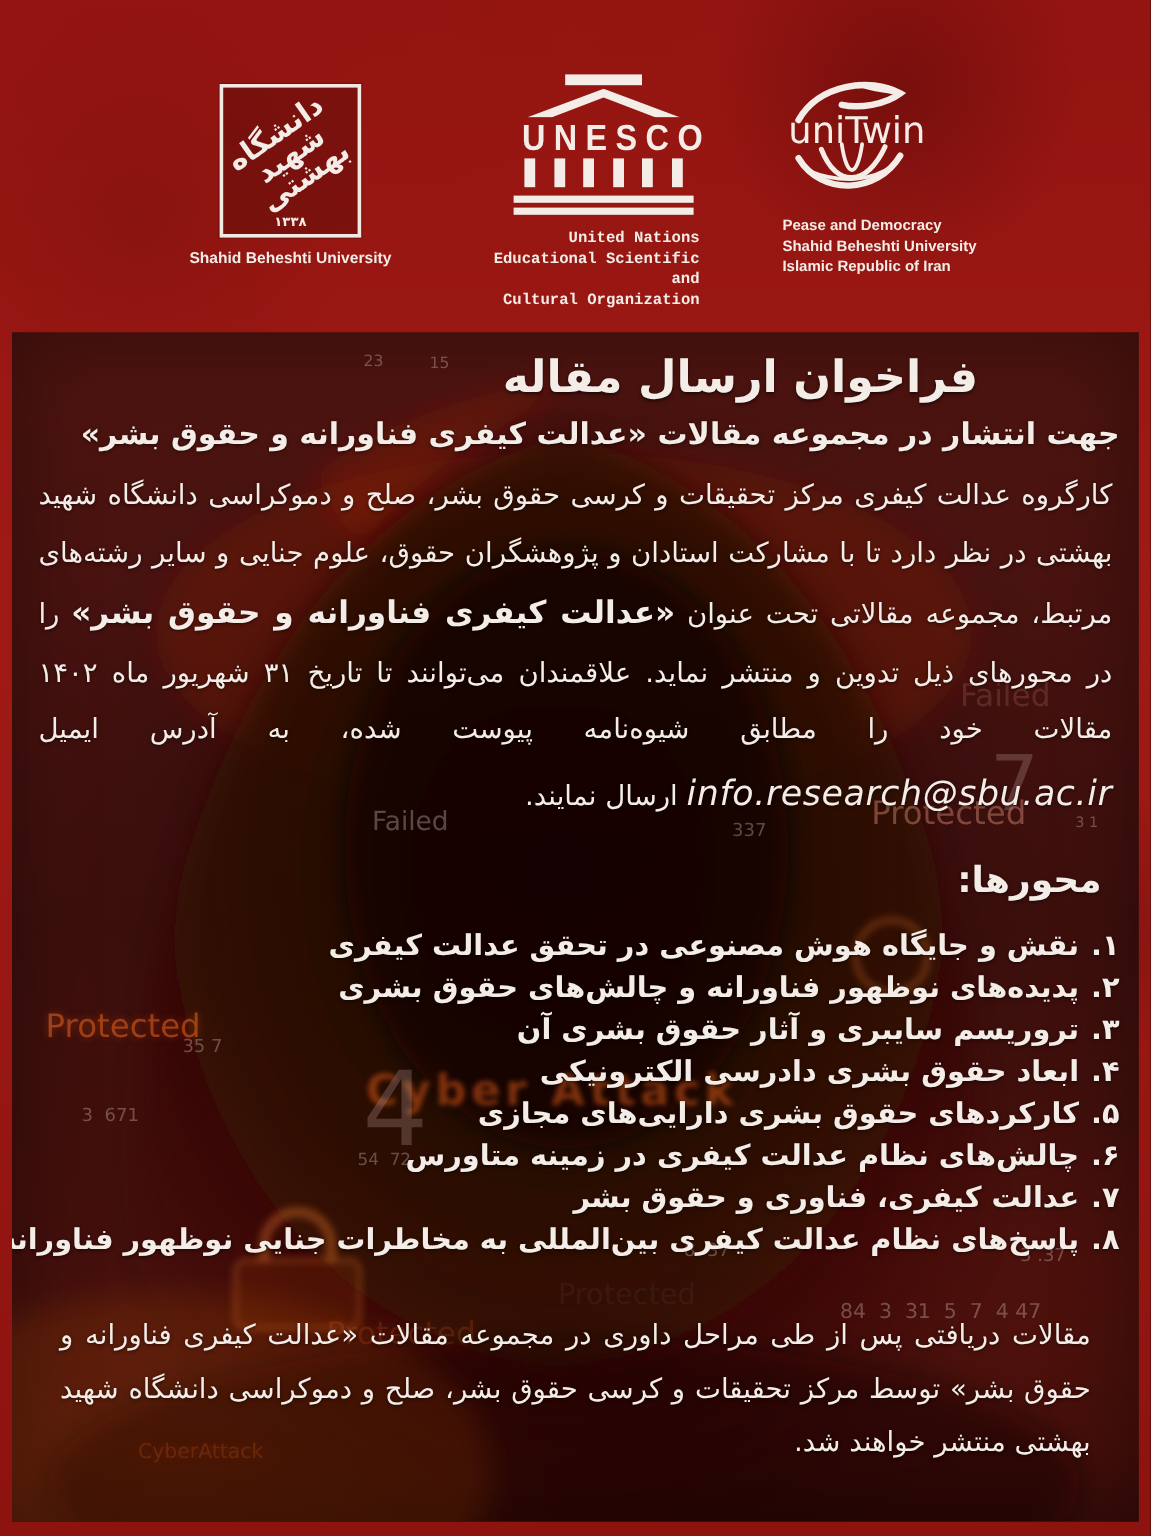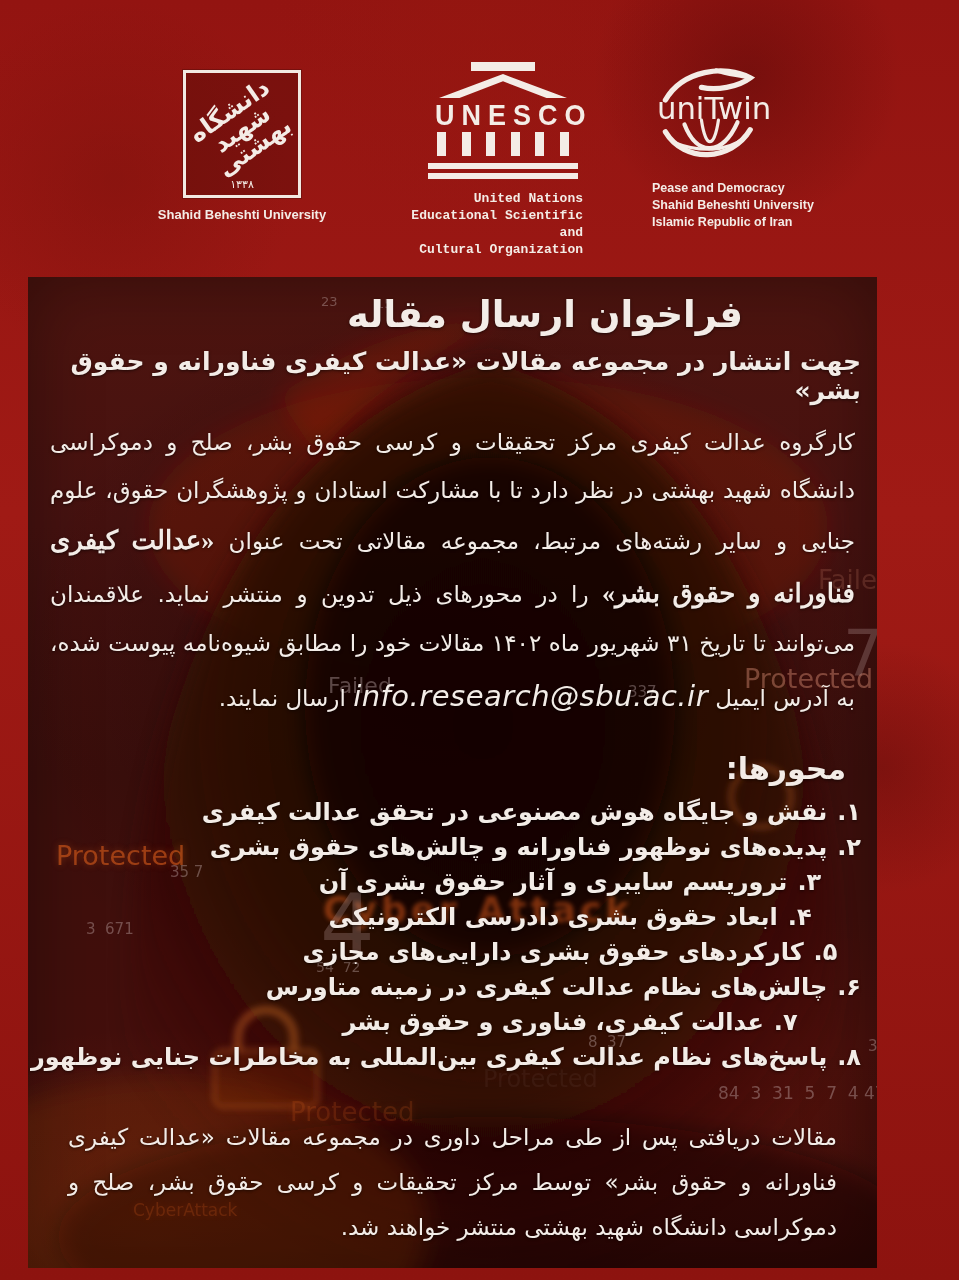--- a/index.html
+++ b/index.html
@@ -23,21 +23,21 @@
     position:relative;margin:0 auto;width:112px;height:122px;
     border:3px solid #f2e9e2;background:rgba(55,6,5,.28);
     box-shadow:0 0 0 1px rgba(0,0,0,.2);
   }
   .sbu-callig{
     position:absolute;left:50%;top:46%;
     transform:translate(-50%,-50%) rotate(-35deg);
     font-weight:bold;font-size:24px;line-height:.92;text-align:center;
     white-space:nowrap;
   }
-  .sbu-year{position:absolute;bottom:4px;left:0;right:0;text-align:center;font-size:11px;font-weight:normal;}
+  .sbu-year{position:absolute;bottom:4px;left:0;right:0;text-align:center;font-size:11px;font-weight:bold;}
   .sbu-caption{margin-top:9px;text-align:center;font-size:13px;font-weight:bold;font-family:"Liberation Sans",sans-serif;}
   .unesco{left:428px;top:62px;width:150px;}
   .temple-roofbar{width:64px;height:9px;background:#f4ece6;margin:0 auto;}
   .temple-chevron{
     width:128px;height:24px;margin:3px auto 0;background:#f4ece6;
     clip-path:polygon(0% 100%,50% 0%,100% 100%,84% 100%,50% 30%,16% 100%);
   }
   .temple-letters{
     text-align:center;font-family:"Liberation Sans",sans-serif;
     font-size:27px;font-weight:bold;letter-spacing:7px;padding-left:7px;
@@ -52,21 +52,21 @@
     font-family:Liberation Mono, monospace;font-size:13px;font-weight:bold;line-height:1.3;
   }
   .unitwin{left:652px;top:64px;width:170px;}
   .unitwin svg{display:block;}
   .unitwin-caption{
     margin-top:10px;font-family:"Liberation Sans",sans-serif;
     font-size:12.5px;font-weight:bold;line-height:1.35;text-align:left;
   }
   
   .panel{
-    position:absolute;left:28px;top:277px;width:849px;height:991px;
+    position:absolute;left:10px;top:277px;width:939px;height:991px;
     overflow:hidden;
     background:
       radial-gradient(ellipse 620px 520px at 49% 40%, rgba(10,1,1,.42), transparent 72%),
       radial-gradient(ellipse 520px 300px at 15% 97%, rgba(205,85,22,.15), transparent 70%),
       radial-gradient(ellipse 400px 300px at 90% 85%, rgba(120,25,12,.25), transparent 70%),
       linear-gradient(180deg,#4d140f 0%,#471210 25%,#3d0f0c 50%,#430f0c 78%,#380c09 100%);
     box-shadow:inset 0 0 70px rgba(0,0,0,.35);
   }
   .hood-svg{position:absolute;left:0;top:0;z-index:0;}
   .wm-layer{position:absolute;inset:0;z-index:1;}
@@ -80,27 +80,27 @@
   .content{
     position:relative;z-index:2;direction:rtl;
     padding:16px 16px 0;color:#f3ece7;
     text-shadow:0 1px 3px rgba(0,0,0,.55);
   }
   .title{font-size:37px;font-weight:bold;line-height:1.2;text-align:right;margin:0 118px 0 0;}
   .subtitle{font-size:25px;font-weight:bold;text-align:right;margin:10px 0 0;}
   .intro{
     font-size:23px;line-height:2.05;text-align:justify;margin:14px 6px 0;
   }
-  .hl{font-weight:bold;font-size:26px;font-family:Liberation Serif, serif;}
+  .hl{font-weight:bold;font-size:26px;}
   .email{
     direction:ltr;unicode-bidi:embed;display:inline-block;
     font-size:29px;letter-spacing:.5px;font-family:"DejaVu Sans",sans-serif;font-style:italic;
   }
   .topics-heading{font-size:30px;font-weight:bold;text-align:right;margin:24px 15px 0 0;}
-  .topics{margin-top:9px;padding-left:235px;text-align:center;}
+  .topics{margin-top:20px;padding-left:235px;text-align:right;}
   .topic{font-size:24px;line-height:35px;font-weight:bold;white-space:nowrap;}
   .t-num{margin-left:10px;}
   .outro{font-size:23px;line-height:1.95;text-align:justify;margin:40px 24px 0;}
 </style>
 </head>
 <body>
 
 <div class="poster">
 
   <header>

